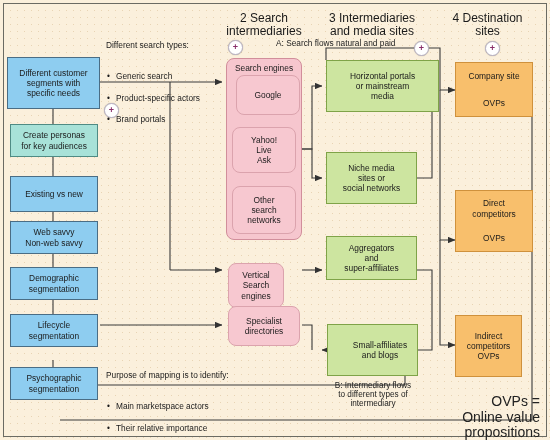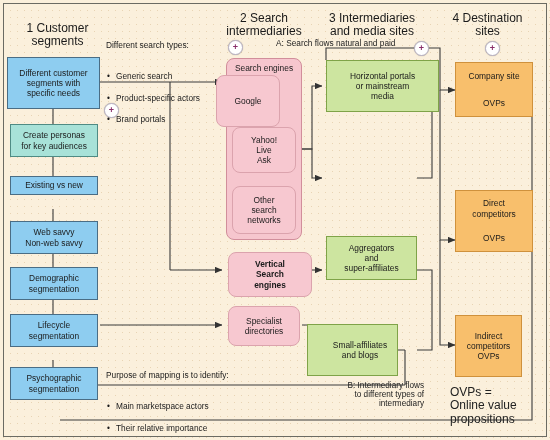--- a/index.html
+++ b/index.html
@@ -126,22 +126,20 @@
       <path d="M440,240 L440,345 L455,345" marker-end="url(#ah)"></path>
 
       <path d="M532,90 L532,420 L60,420"></path>
       <path d="M532,90 L520,90" marker-end="url(#ah)"></path>
       <path d="M532,240 L520,240" marker-end="url(#ah)"></path>
     </g>
   </svg>
 
   <div class="frame"></div>
 
-  <div class="lbl colhead" style="left:10px;top:22px;width:95px;">1  Customer
-segments</div>
   <div class="lbl colhead" style="left:218px;top:12px;width:92px;">2  Search
 intermediaries</div>
   <div class="lbl colhead" style="left:318px;top:12px;width:108px;">3  Intermediaries
 and media sites</div>
   <div class="lbl colhead" style="left:440px;top:12px;width:95px;">4  Destination
 sites</div>
 
   <div class="plus" style="left:104px;top:103px;">
       <span>+</span>
     </div>
@@ -154,21 +152,21 @@
   <div class="plus" style="left:485px;top:41px;">
       <span>+</span>
     </div>
 
   <div class="box blue" style="left:7px;top:57px;width:93px;height:52px;">Different customer
 segments with
 specific needs</div>
 
   <div class="box teal" style="left:10px;top:124px;width:88px;height:33px;">Create personas
 for key audiences</div>
-  <div class="box blue" style="left:10px;top:176px;width:88px;height:19px;">Existing vs new</div>
+  <div class="box blue" style="left:10px;top:176px;width:88px;height:36px;">Existing vs new</div>
   <div class="box blue" style="left:10px;top:221px;width:88px;height:33px;">Web savvy
 Non-web savvy</div>
   <div class="box blue" style="left:10px;top:267px;width:88px;height:33px;">Demographic
 segmentation</div>
   <div class="box blue" style="left:10px;top:314px;width:88px;height:33px;">Lifecycle
 segmentation</div>
   <div class="box blue" style="left:10px;top:367px;width:88px;height:33px;">Psychographic
 segmentation</div>
 
   <div class="lbl note" style="left:106px;top:29px;width:115px;">
@@ -185,61 +183,64 @@
     <ul>
       <li>Main marketspace actors</li>
       <li>Their relative importance</li>
       
     </ul>
   </div>
 
   <div class="box pinkgroup" style="left:226px;top:58px;width:76px;height:182px;align-items:flex-start;">
     <div class="grouptitle" style="top:4px;">Search engines</div>
   </div>
-  <div class="box pink" style="left:216px;top:75px;width:64px;height:52px;">Google</div>
+  <div class="box pink" style="left:236px;top:75px;width:64px;height:40px;">Google</div>
   <div class="box pink" style="left:232px;top:127px;width:64px;height:46px;">Yahoo!
 Live
 Ask</div>
   <div class="box pink" style="left:232px;top:186px;width:64px;height:48px;">Other
 search
 networks</div>
 
-  <div class="box pink" style="left:228px;top:252px;width:84px;height:45px;font-weight:bold;">Vertical
+  <div class="box pink" style="left:228px;top:263px;width:56px;height:45px;">Vertical
 Search
 engines</div>
   <div class="box pink" style="left:228px;top:306px;width:72px;height:40px;">Specialist
 directories</div>
 
   <div class="lbl" style="left:276px;top:39px;width:175px;font-size:8.3px;">A:  Search flows natural and paid</div>
 
   <div class="box green" style="left:326px;top:60px;width:113px;height:52px;">Horizontal portals
 or mainstream
 media</div>
+  <div class="box green" style="left:326px;top:152px;width:91px;height:52px;">Niche media
+sites or
+social networks</div>
   <div class="box green" style="left:326px;top:236px;width:91px;height:44px;">Aggregators
 and
 super-affiliates</div>
-  <div class="box green" style="left:307px;top:324px;width:91px;height:52px;padding-left:15px;">Small-affiliates
+  <div class="box green" style="left:327px;top:324px;width:91px;height:52px;padding-left:15px;">Small-affiliates
 and blogs</div>
 
-  <div class="lbl" style="left:322px;top:381px;width:102px;font-size:8.2px;text-align:right;">B:  Intermediary flows
+  <div class="lbl" style="left:322px;top:381px;width:102px;font-size:8.2px;text-align:center;">B:  Intermediary flows
 to different types of
 intermediary</div>
 
   <div class="box orange" style="left:455px;top:62px;width:78px;height:55px;flex-direction:column;justify-content:space-around;">
     <span>Company site</span>
     <span>OVPs</span>
   </div>
   <div class="box orange" style="left:455px;top:190px;width:78px;height:62px;flex-direction:column;justify-content:space-around;">
     <span>Direct
 competitors</span>
     <span>OVPs</span>
   </div>
   <div class="box orange" style="left:455px;top:315px;width:67px;height:62px;flex-direction:column;justify-content:center;">
     <span>Indirect
 competitors</span>
     <span>OVPs</span>
   </div>
 
-  <div class="lbl" style="left:450px;top:386px;width:90px;font-size:12px;text-align:left;">OVPs =
+  <div class="lbl" style="left:450px;top:394px;width:90px;font-size:14px;text-align:right;">OVPs =
 Online value
 propositions</div>
 
 </div>
 
 </body></html>

